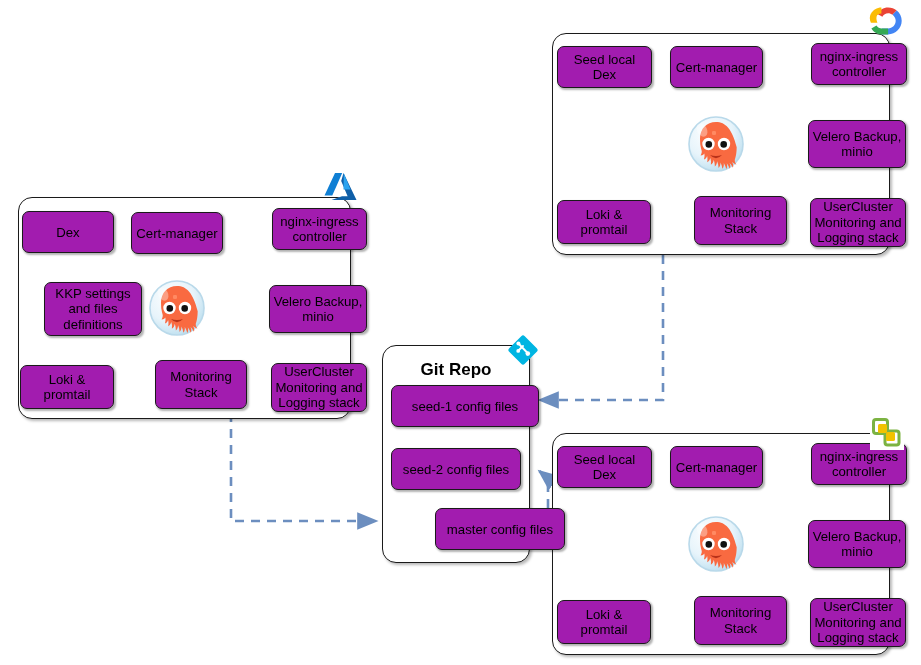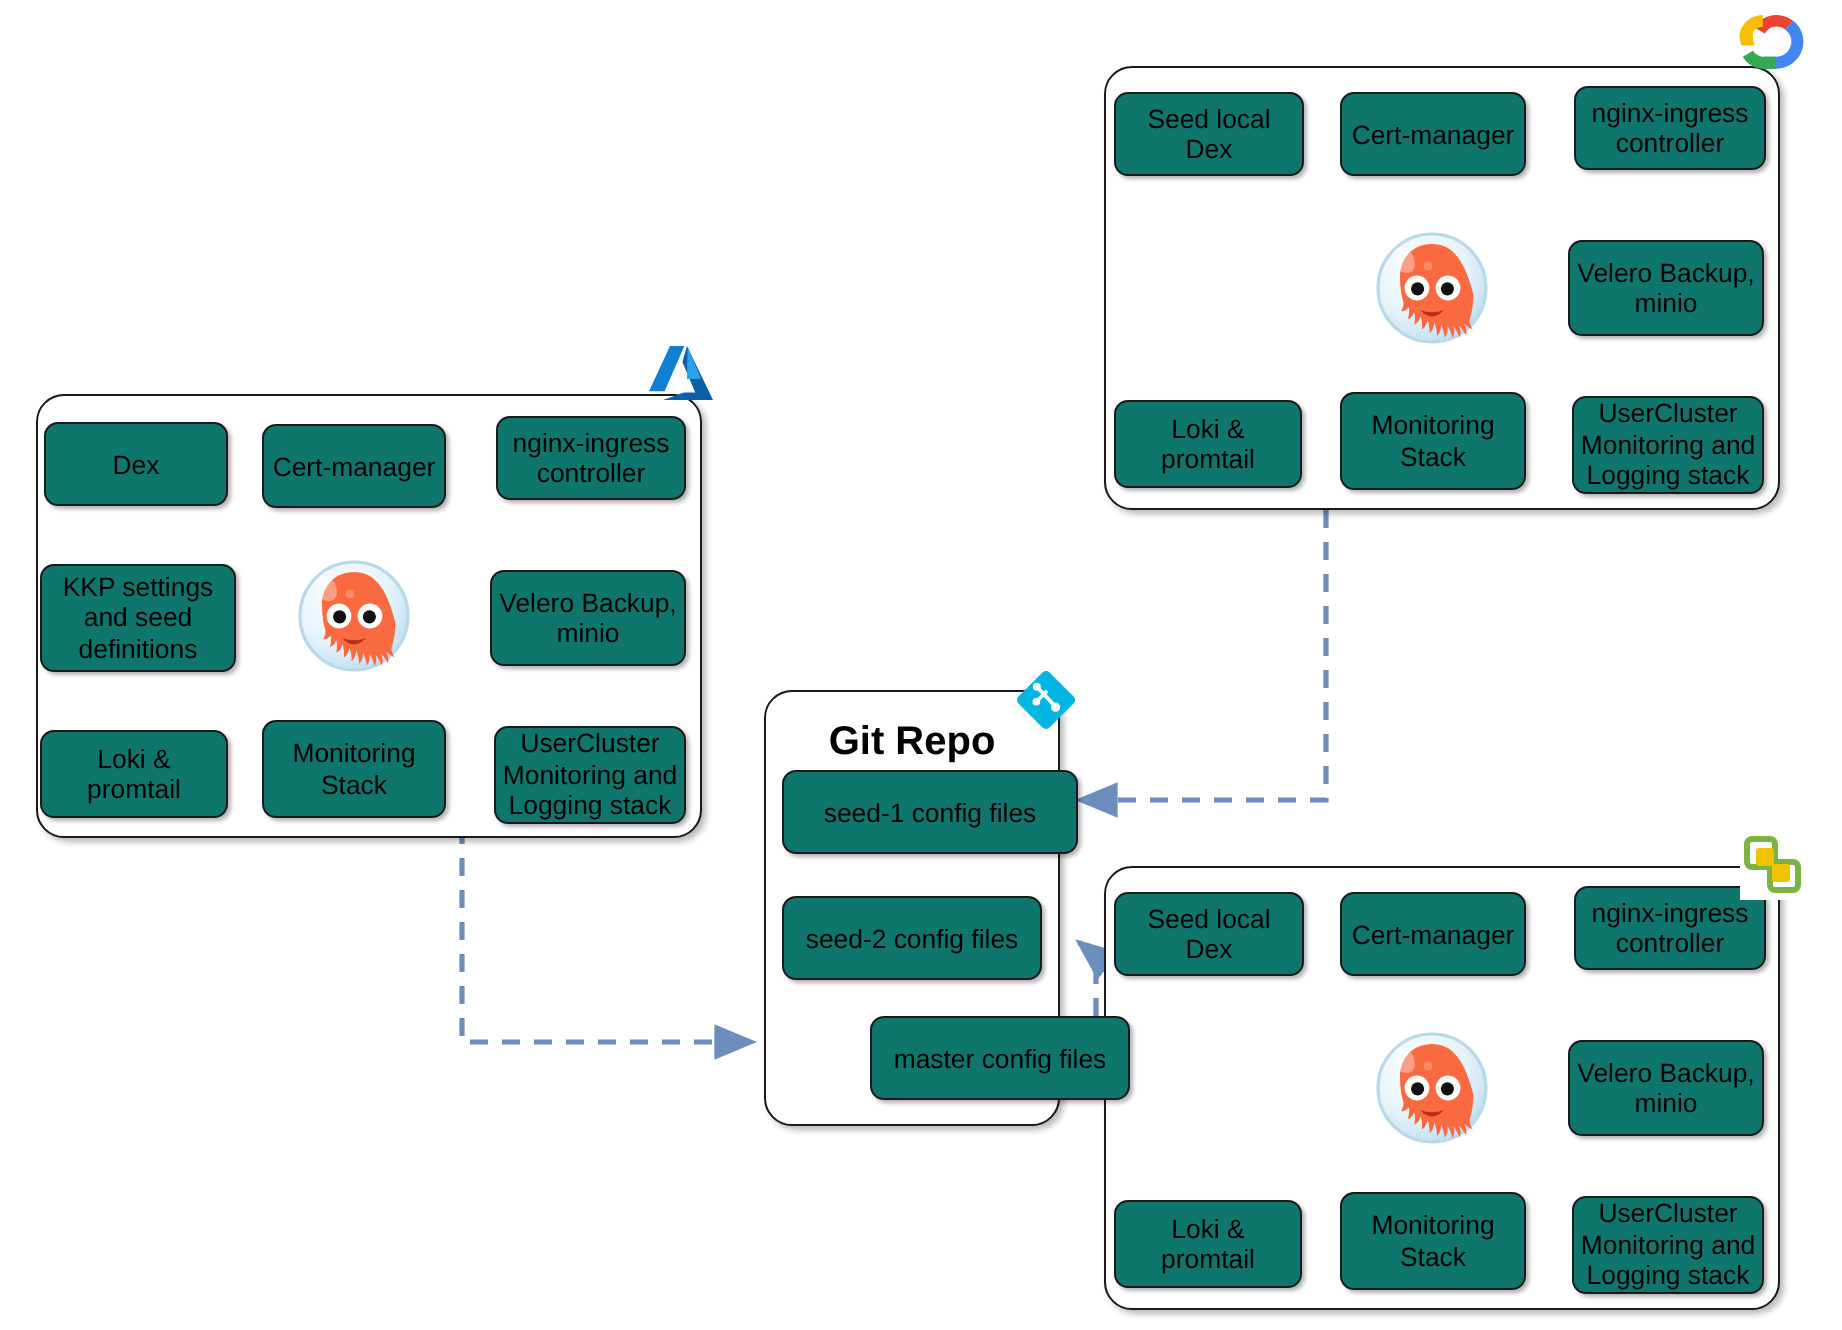--- a/index.html
+++ b/index.html
@@ -7,27 +7,27 @@
        font-family:"Liberation Sans","DejaVu Sans",sans-serif;color:#000;}
   #stage{position:absolute;left:0;top:0;width:921px;height:665px;}
 
   
   .panel{position:absolute;background:#fff;border:1.6px solid #1a1a1a;border-radius:14px;
          box-shadow:2px 2px 3px rgba(0,0,0,.28);box-sizing:border-box;}
   .repo-panel{position:absolute;background:#fff;border:1.6px solid #1a1a1a;border-radius:14px;
          box-shadow:2px 2px 3px rgba(0,0,0,.28);box-sizing:border-box;}
 
   
-  .node{position:absolute;background:#0f766e;border:1.4px solid #1a1a1a;border-radius:7px;
+  .node{position:absolute;background:#a21caf;border:1.4px solid #1a1a1a;border-radius:7px;
         box-sizing:border-box;display:flex;align-items:center;justify-content:center;
         text-align:center;font-size:13.2px;line-height:15px;color:#000;
         box-shadow:1.5px 1.5px 2px rgba(0,0,0,.30);padding:20px 3px;}
-  .node.two{line-height:15.5px;}
-
-  .repo-title{position:absolute;font-weight:bold;font-size:20px;text-align:center;width:100%;}
+  .node.two{line-height:15.5px;margin-left:24px;}
+
+  .repo-title{position:absolute;font-weight:bold;font-size:17px;text-align:center;width:100%;}
 
   
   svg.layer{position:absolute;left:0;top:0;width:921px;height:665px;pointer-events:none;}
 
   
   .octo{position:absolute;width:62px;height:84px;}
 </style>
 </head>
 <body>
 
@@ -95,21 +95,21 @@
       <path d="M205,327 L231,327 L231,521 L378,521" marker-end="url(#dh)"></path>
     </g>
   </svg>
 
   <div class="panel" style="left:18px;top:197px;width:333px;height:222px;"></div>
 
   <div class="node" style="left:22px;top:211px;width:92px;height:30px;text-align:center;">Dex</div>
   <div class="node" style="left:131px;top:212px;width:92px;height:30px;">Cert-manager</div>
   <div class="node two" style="left:248px;top:208px;width:95px;height:37px;">nginx-ingress controller</div>
 
-  <div class="node two" style="left:20px;top:282px;width:98px;height:54px;">KKP settings and seed definitions</div>
+  <div class="node two" style="left:20px;top:282px;width:98px;height:54px;">KKP settings and files definitions</div>
   <div class="node two" style="left:245px;top:285px;width:98px;height:48px;">Velero Backup, minio</div>
 
   <div class="node" style="left:20px;top:365px;width:94px;height:44px;">Loki &amp; promtail</div>
   <div class="node two" style="left:131px;top:360px;width:92px;height:49px;">Monitoring Stack</div>
   <div class="node two" style="left:247px;top:363px;width:96px;height:49px;">UserCluster Monitoring and Logging stack</div>
 
   <div class="panel" style="left:552px;top:33px;width:338px;height:222px;"></div>
 
   <div class="node" style="left:557px;top:46px;width:95px;height:30px;">Seed local Dex</div>
   <div class="node" style="left:670px;top:46px;width:93px;height:30px;">Cert-manager</div>

